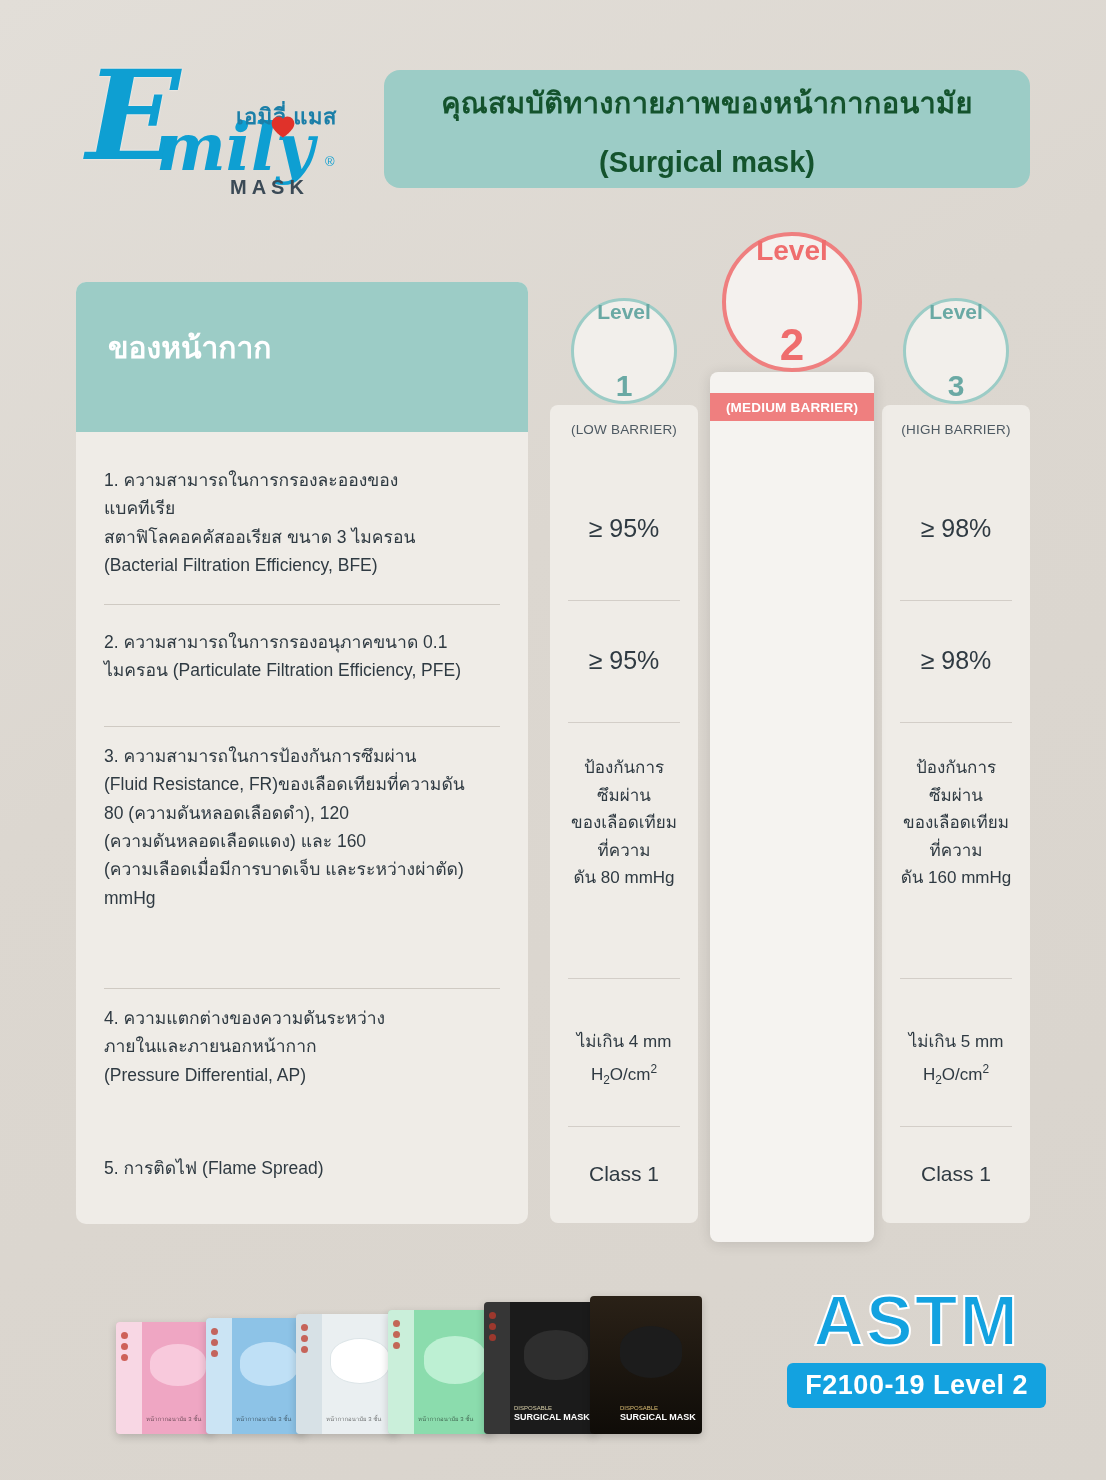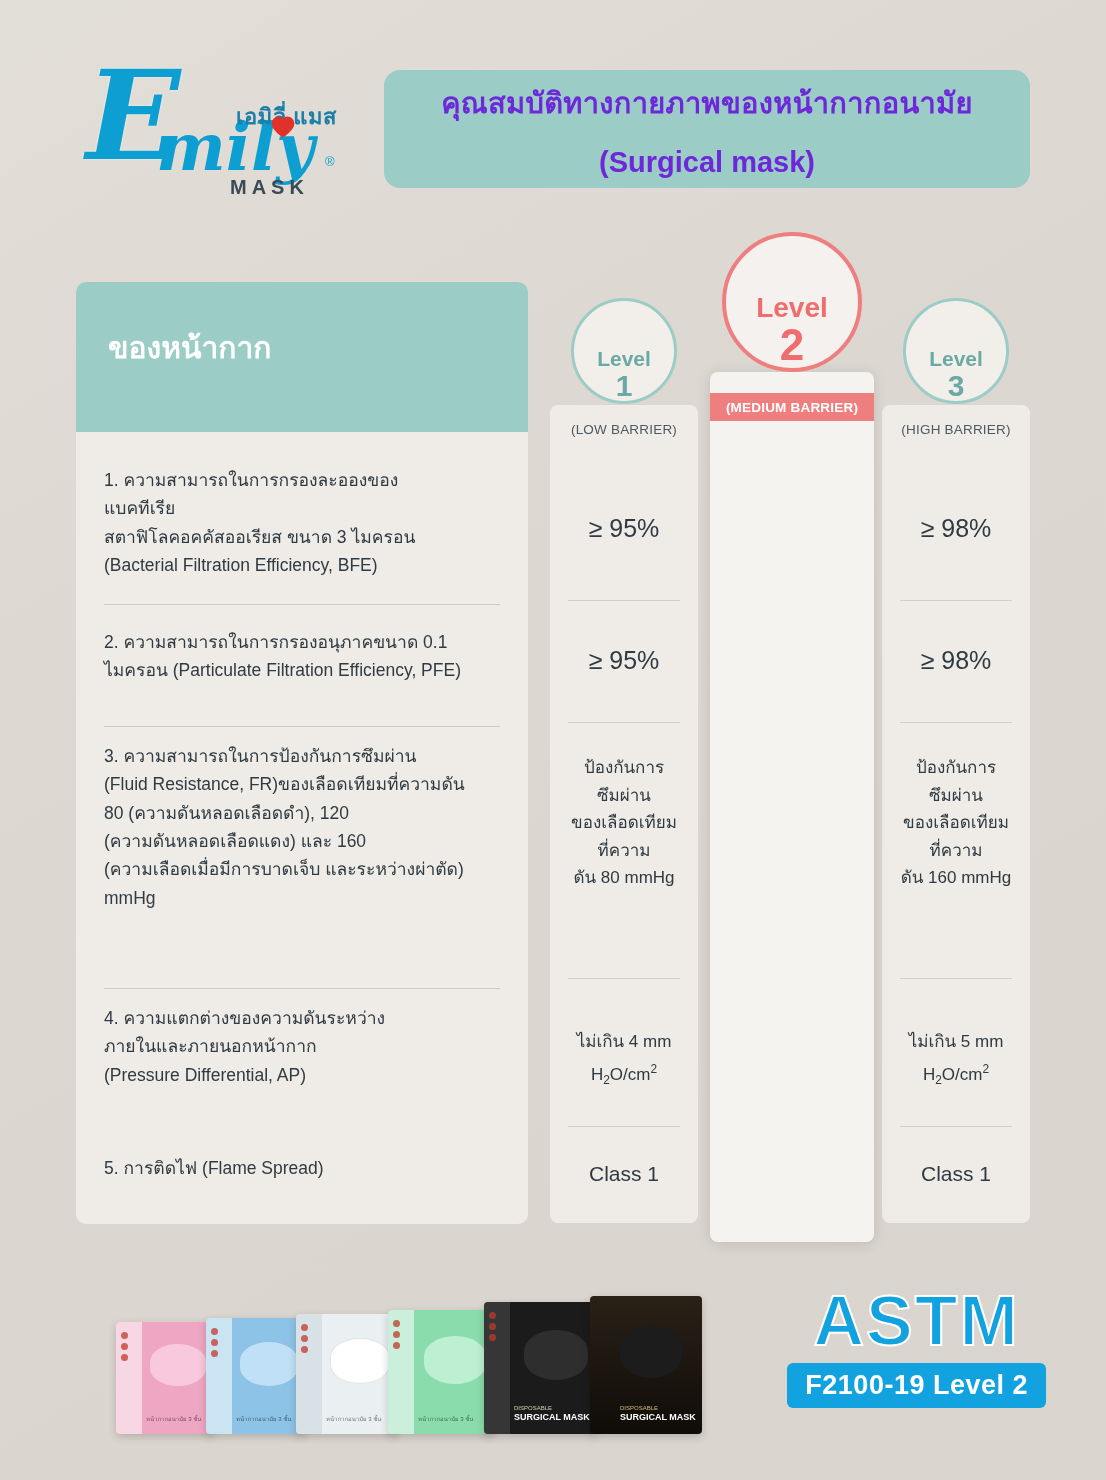--- a/index.html
+++ b/index.html
@@ -46,29 +46,29 @@
     font-size: 20px; color: #3b4a56; letter-spacing: 5px; font-weight: 700;
   }
   .logo-heart {
     position: absolute; left: 192px; top: 62px;
     width: 26px; height: 26px;
   }
   .title-box {
     position: absolute; left: 384px; top: 70px; width: 646px; height: 118px;
     background: #9cccc6; border-radius: 16px;
     display: flex; flex-direction: column; align-items: center; justify-content: center;
-    color: #6d28d9;
+    color: #14532d;
   }
   .title-line1 { font-size: 29px; font-weight: 700; letter-spacing: .3px; }
   .title-line2 { font-size: 29px; font-weight: 700; margin-top: 20px; }
 
   
   .circle {
     position: absolute; border-radius: 50%;
-    display: flex; flex-direction: column; align-items: center; justify-content: flex-end;
+    display: flex; flex-direction: column; align-items: center; justify-content: space-between;
     background: #f2efeb;
     text-align: center; line-height: 1.04;
   }
   .circle .lv { font-size: 21px; font-weight: 700; }
   .circle .num { font-size: 30px; font-weight: 700; }
   .c1 {
     left: 571px; top: 298px; width: 106px; height: 106px;
     border: 3px solid #9cccc6; color: #6aa9a4;
   }
   .c3 {

